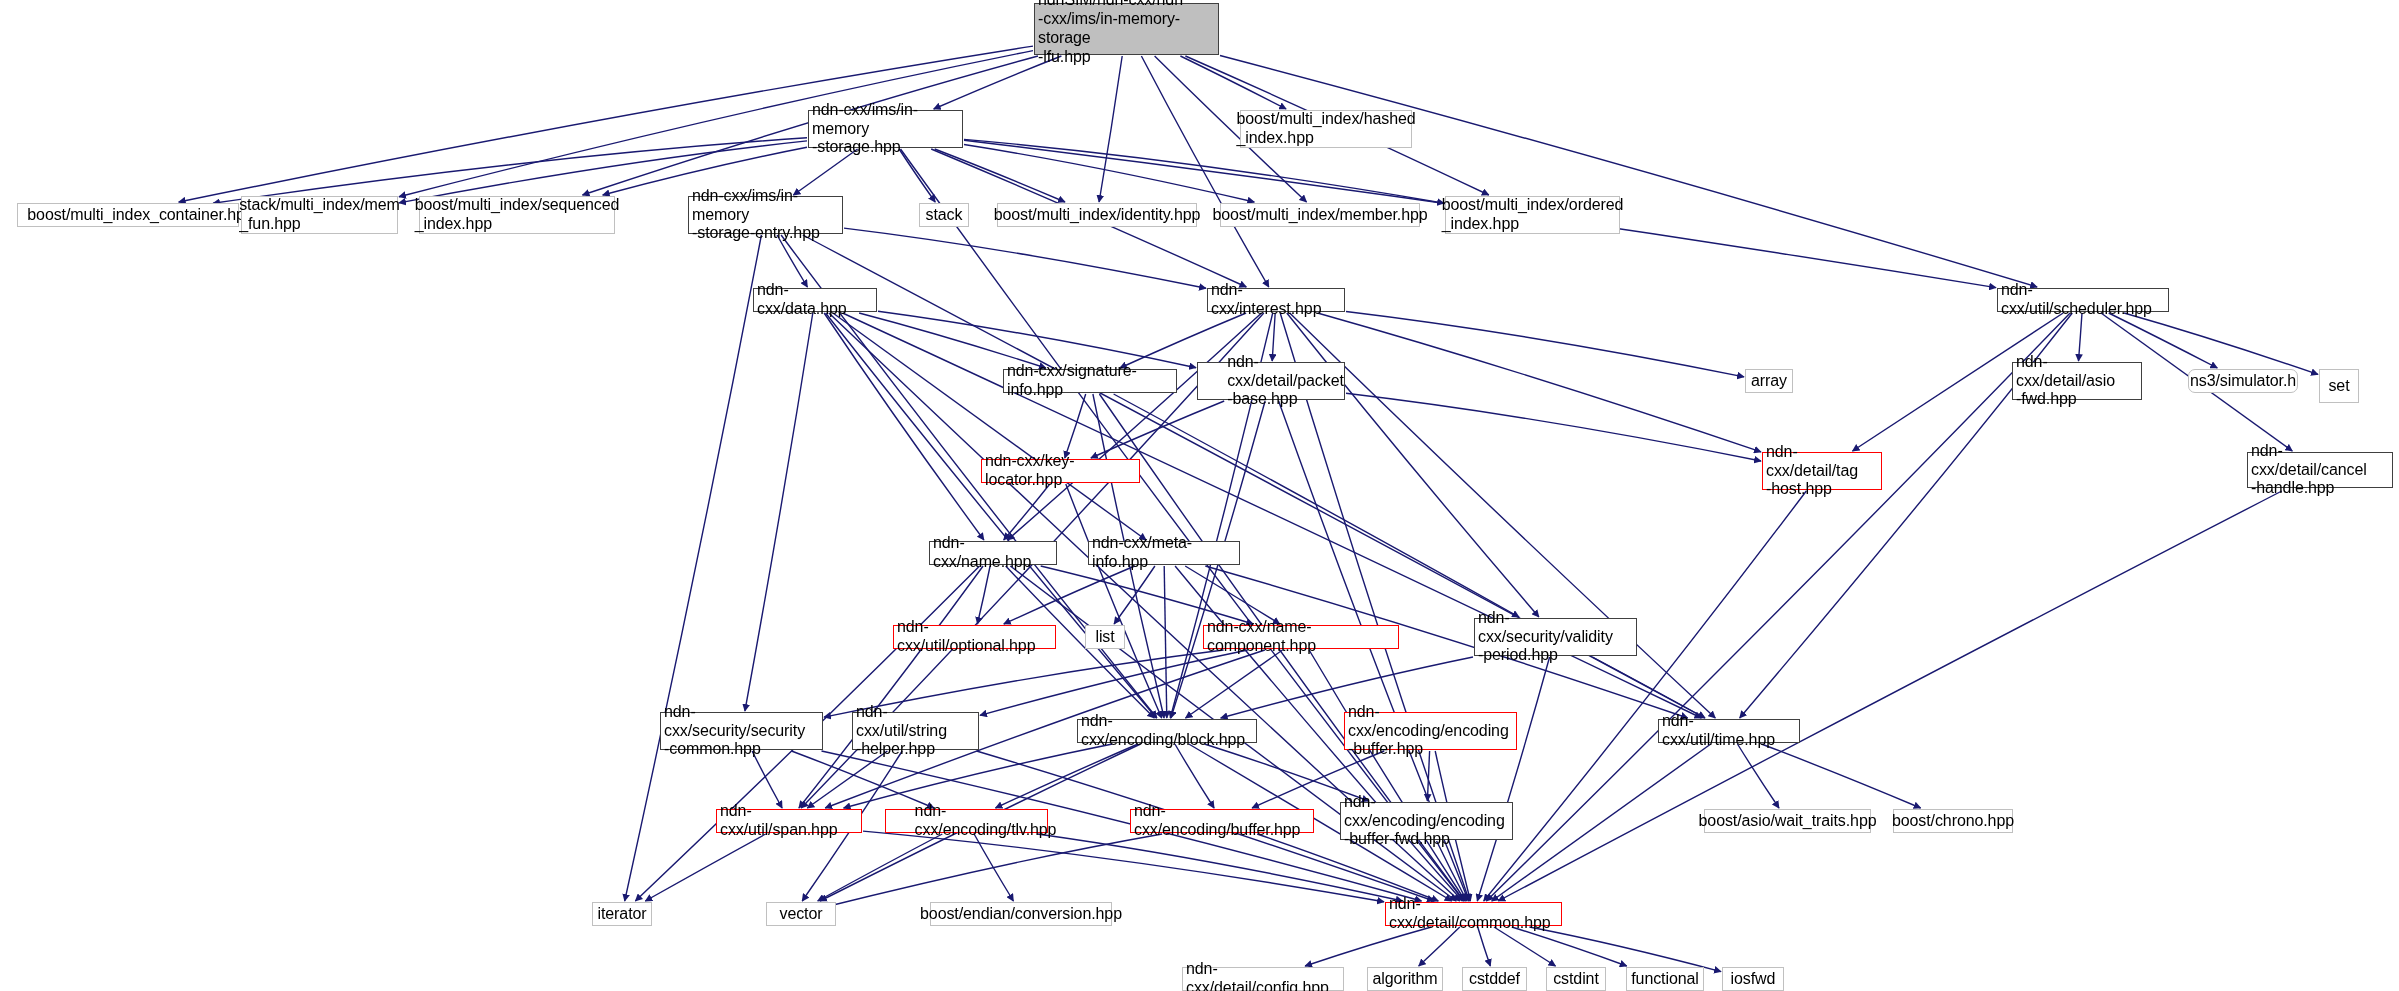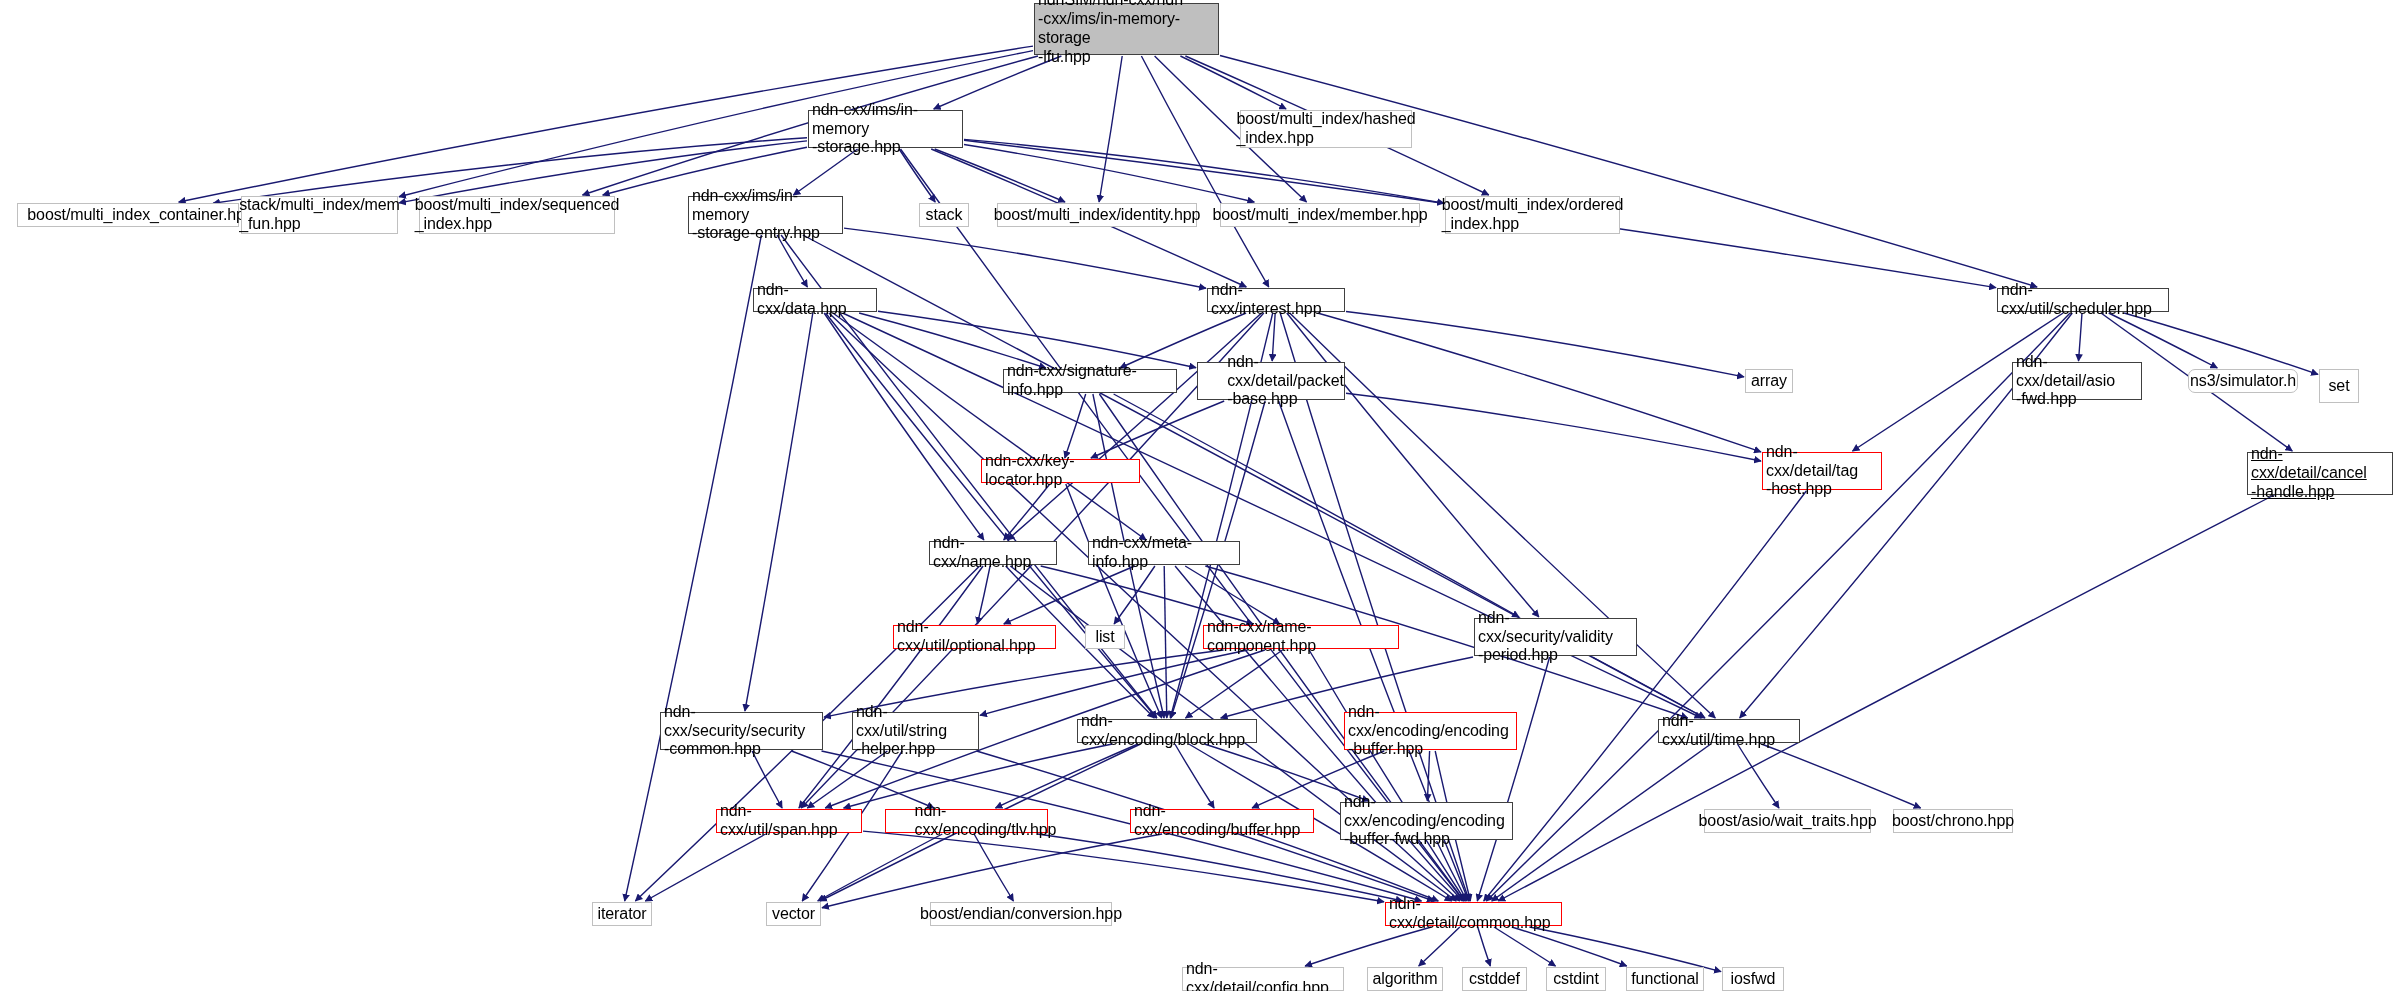--- a/index.html
+++ b/index.html
@@ -200,21 +200,21 @@
       <div class="node local" style="left: 1197px; top: 362px; width: 148px; height: 38px; padding-left: 32px;">ndn-cxx/detail/packet
 -base.hpp</div>
       <div class="node sys" style="left: 1745px; top: 369px; width: 48px; height: 24px;">array</div>
       <div class="node local" style="left: 2012px; top: 362px; width: 130px; height: 38px;">ndn-cxx/detail/asio
 -fwd.hpp</div>
       <div class="node sys" style="left: 2188px; top: 369px; width: 110px; height: 24px; border-radius: 7px;">ns3/simulator.h</div>
       <div class="node sys" style="left: 2319px; top: 369px; width: 40px; height: 34px;">set</div>
       <div class="node trunc" style="left: 981px; top: 459px; width: 159px; height: 24px;">ndn-cxx/key-locator.hpp</div>
       <div class="node trunc" style="left: 1762px; top: 452px; width: 120px; height: 38px;">ndn-cxx/detail/tag
 -host.hpp</div>
-      <div class="node local" style="left: 2247px; top: 452px; width: 146px; height: 43px; text-decoration: underline;">ndn-cxx/detail/cancel
+      <div class="node local" style="left: 2247px; top: 452px; width: 146px; height: 36px;">ndn-cxx/detail/cancel
 -handle.hpp</div>
       <div class="node local" style="left: 929px; top: 541px; width: 128px; height: 24px;">ndn-cxx/name.hpp</div>
       <div class="node local" style="left: 1088px; top: 541px; width: 152px; height: 24px;">ndn-cxx/meta-info.hpp</div>
       <div class="node trunc" style="left: 893px; top: 625px; width: 163px; height: 24px;">ndn-cxx/util/optional.hpp</div>
       <div class="node sys" style="left: 1085px; top: 625px; width: 40px; height: 24px;">list</div>
       <div class="node trunc" style="left: 1203px; top: 625px; width: 196px; height: 24px;">ndn-cxx/name-component.hpp</div>
       <div class="node local" style="left: 1474px; top: 618px; width: 163px; height: 38px;">ndn-cxx/security/validity
 -period.hpp</div>
       <div class="node local" style="left: 660px; top: 712px; width: 163px; height: 38px;">ndn-cxx/security/security
 -common.hpp</div>
@@ -225,21 +225,21 @@
 -buffer.hpp</div>
       <div class="node local" style="left: 1658px; top: 719px; width: 142px; height: 24px;">ndn-cxx/util/time.hpp</div>
       <div class="node sys" style="left: 1704px; top: 809px; width: 167px; height: 24px;">boost/asio/wait_traits.hpp</div>
       <div class="node sys" style="left: 1893px; top: 809px; width: 120px; height: 24px;">boost/chrono.hpp</div>
       <div class="node trunc" style="left: 716px; top: 809px; width: 146px; height: 24px;">ndn-cxx/util/span.hpp</div>
       <div class="node trunc" style="left: 885px; top: 809px; width: 163px; height: 24px; padding-left: 41px;">ndn-cxx/encoding/tlv.hpp</div>
       <div class="node trunc" style="left: 1130px; top: 809px; width: 184px; height: 24px;">ndn-cxx/encoding/buffer.hpp</div>
       <div class="node local" style="left: 1340px; top: 802px; width: 173px; height: 38px;">ndn-cxx/encoding/encoding
 -buffer-fwd.hpp</div>
       <div class="node sys" style="left: 592px; top: 902px; width: 60px; height: 24px;">iterator</div>
-      <div class="node sys" style="left: 766px; top: 902px; width: 55px; height: 24px;">vector</div>
+      <div class="node sys" style="left: 766px; top: 902px; width: 70px; height: 24px;">vector</div>
       <div class="node sys" style="left: 930px; top: 902px; width: 182px; height: 24px;">boost/endian/conversion.hpp</div>
       <div class="node trunc" style="left: 1385px; top: 902px; width: 177px; height: 24px;">ndn-cxx/detail/common.hpp</div>
       <div class="node sys" style="left: 1182px; top: 967px; width: 162px; height: 24px;">ndn-cxx/detail/config.hpp</div>
       <div class="node sys" style="left: 1367px; top: 967px; width: 76px; height: 24px;">algorithm</div>
       <div class="node sys" style="left: 1462px; top: 967px; width: 65px; height: 24px;">cstddef</div>
       <div class="node sys" style="left: 1546px; top: 967px; width: 60px; height: 24px;">cstdint</div>
       <div class="node sys" style="left: 1626px; top: 967px; width: 78px; height: 24px;">functional</div>
       <div class="node sys" style="left: 1722px; top: 967px; width: 62px; height: 24px;">iosfwd</div>
     </div>
 </div>

